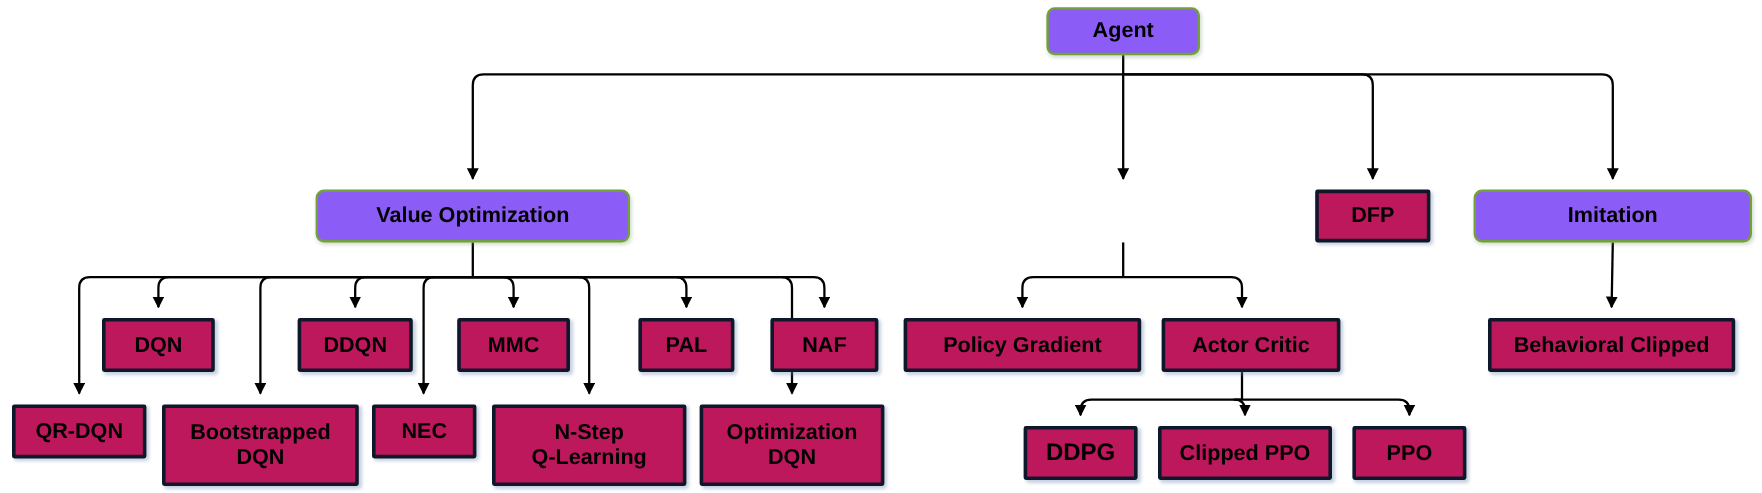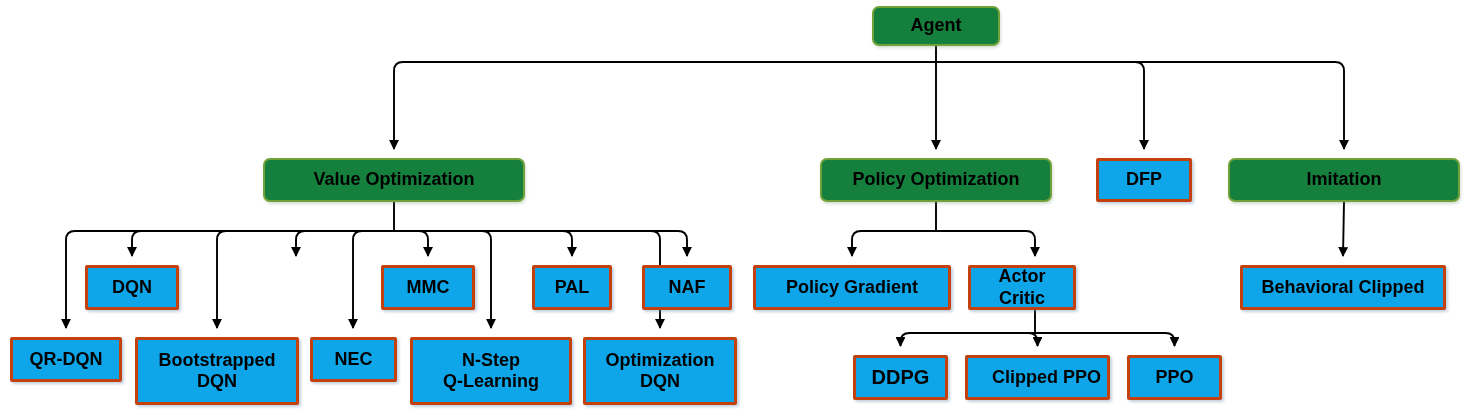--- a/index.html
+++ b/index.html
@@ -32,28 +32,28 @@
     display: flex;
     align-items: center;
     justify-content: center;
     text-align: center;
     font-weight: bold;
     color: #000000;
     line-height: 1.18;
     z-index: 3;
   }
   .node.green {
-    background: #15803d;
+    background: #8b5cf6;
     border: 2px solid #71A239;
     border-radius: 7px;
     box-shadow: 1px 2px 3px rgba(120,150,110,0.30);
   }
   .node.blue {
-    background: #0ea5e9;
-    border: 3px solid #c2410c;
+    background: #be185d;
+    border: 3px solid #0f172a;
     border-radius: 2px;
     box-shadow: 2px 2px 3px rgba(110,140,175,0.40);
   }
   .node .lbl {
     display: block;
     white-space: pre-line;
     padding: 0 6px;
   }
 </style>
 </head>
@@ -99,32 +99,32 @@
       </g>
   </svg>
 
   <div class="node green" style="left: 872px; top: 6px; width: 128px; height: 40px; font-size: 18px;">
     <span class="lbl">Agent</span>
   </div>
 
   <div class="node green" style="left: 263px; top: 158px; width: 262px; height: 44px; font-size: 18px;">
     <span class="lbl">Value Optimization</span>
   </div>
-  <div class="node green" style="left: 820px; top: 158px; width: 232px; height: 44px; font-size: 18px;">
-    <span class="lbl">Policy Optimization</span>
-  </div>
   <div class="node blue" style="left: 1096px; top: 158px; width: 96px; height: 44px; font-size: 18px;">
     <span class="lbl">DFP</span>
   </div>
   <div class="node green" style="left: 1228px; top: 158px; width: 232px; height: 44px; font-size: 18px;">
     <span class="lbl">Imitation</span>
   </div>
 
   <div class="node blue" style="left: 85px; top: 265px; width: 94px; height: 45px; font-size: 18px;">
     <span class="lbl">DQN</span>
+  </div>
+  <div class="node blue" style="left: 248px; top: 265px; width: 96px; height: 45px; font-size: 18px;">
+    <span class="lbl">DDQN</span>
   </div>
   <div class="node blue" style="left: 381px; top: 265px; width: 94px; height: 45px; font-size: 18px;">
     <span class="lbl">MMC</span>
   </div>
   <div class="node blue" style="left: 532px; top: 265px; width: 80px; height: 45px; font-size: 18px;">
     <span class="lbl">PAL</span>
   </div>
   <div class="node blue" style="left: 642px; top: 265px; width: 90px; height: 45px; font-size: 18px;">
     <span class="lbl">NAF</span>
   </div>
@@ -144,28 +144,28 @@
 Q-Learning</span>
   </div>
   <div class="node blue" style="left: 583px; top: 337px; width: 154px; height: 68px; font-size: 18px;">
     <span class="lbl">Optimization
 DQN</span>
   </div>
 
   <div class="node blue" style="left: 753px; top: 265px; width: 198px; height: 45px; font-size: 18px;">
     <span class="lbl">Policy Gradient</span>
   </div>
-  <div class="node blue" style="left: 968px; top: 265px; width: 108px; height: 45px; font-size: 18px;">
+  <div class="node blue" style="left: 968px; top: 265px; width: 149px; height: 45px; font-size: 18px;">
     <span class="lbl">Actor Critic</span>
   </div>
 
   <div class="node blue" style="left: 853px; top: 355px; width: 95px; height: 45px; font-size: 20px;">
     <span class="lbl">DDPG</span>
   </div>
-  <div class="node blue" style="left: 965px; top: 355px; width: 145px; height: 45px; font-size: 18px; justify-content: flex-end;">
+  <div class="node blue" style="left: 965px; top: 355px; width: 145px; height: 45px; font-size: 18px;">
     <span class="lbl">Clipped PPO</span>
   </div>
   <div class="node blue" style="left: 1127px; top: 355px; width: 95px; height: 45px; font-size: 18px;">
     <span class="lbl">PPO</span>
   </div>
 
   <div class="node blue" style="left: 1240px; top: 265px; width: 206px; height: 45px; font-size: 18px;">
     <span class="lbl">Behavioral Clipped</span>
   </div>
 </div>

